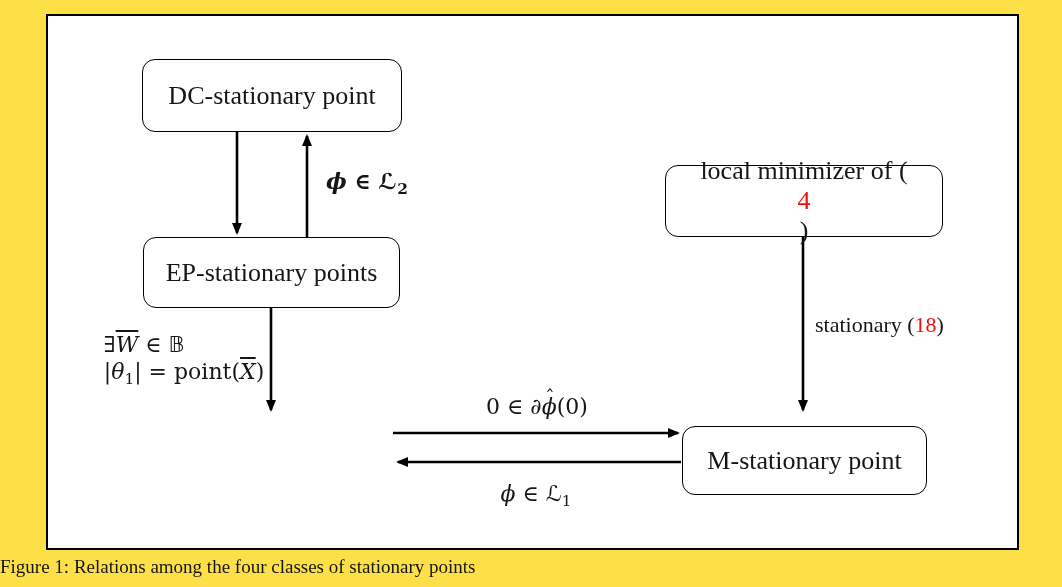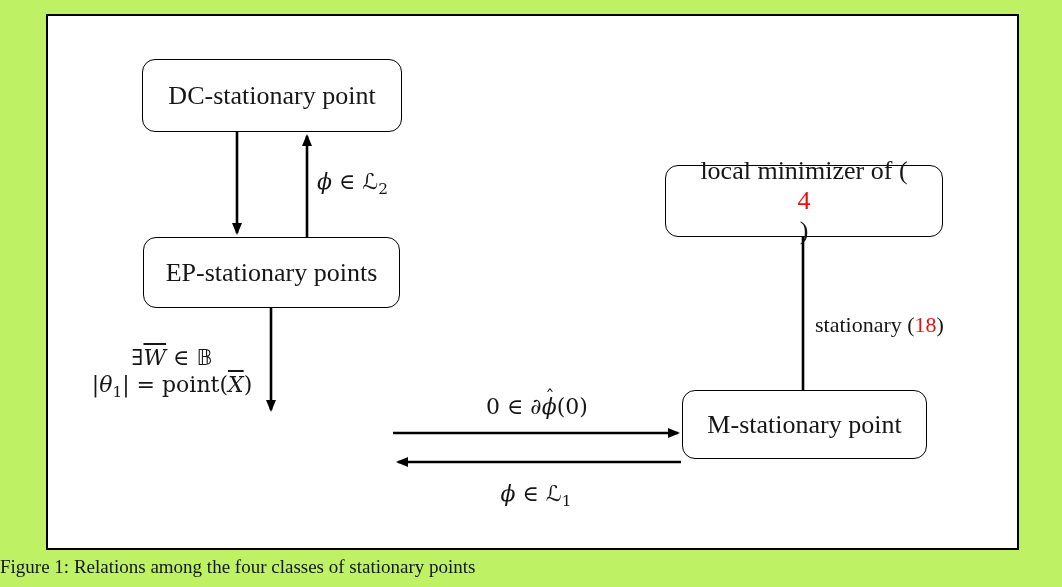--- a/index.html
+++ b/index.html
@@ -6,21 +6,21 @@
     --red_ref: #f20d0d;
     --ink: #161616;
   }
   html, body {
     margin: 0; padding: 0;
     background: #ffffff;
   }
   .page {
     position: relative;
     width: 1062px; height: 587px;
-    background: #bef264;
+    background: #fde047;
     font-family: "Liberation Serif", "DejaVu Serif", serif;
     color: var(--ink);
     overflow: hidden;
   }
   .frame {
     position: absolute;
     left: 46px; top: 14px;
     width: 973px; height: 536px;
     border: 2px solid #000;
     box-sizing: border-box;
@@ -37,32 +37,32 @@
     border: 1.5px solid #000;
     border-radius: 13px;
     box-sizing: border-box;
     font-size: 26px;
     white-space: nowrap;
     z-index: 2;
   }
   .node-dc { left: 142px; top: 59px;  width: 260px; height: 73px; }
   .node-ep { left: 143px; top: 237px; width: 257px; height: 71px; }
   .node-r  { left: 153px; top: 414px; width: 239px; height: 71px; }
-  .node-m  { left: 682px; top: 390px; width: 245px; height: 69px; }
+  .node-m  { left: 682px; top: 426px; width: 245px; height: 69px; }
   .node-lm { left: 665px; top: 165px; width: 278px; height: 72px; flex-direction: column; }
   .label {
     position: absolute;
     font-size: 22px;
     white-space: nowrap;
     z-index: 3;
   }
   .lbl-condition { left: 227px; top: 181px; transform: translate(-100%, -50%); }
-  .lbl-phi-l2    { left: 317px; top: 181px; transform: translateY(-50%); }
-  .lbl-exists    { left: 172px; top: 358px; transform: translate(-50%, -50%);
-                   text-align: center; line-height: 27px; margin-top: 13px; }
+  .lbl-phi-l2    { left: 326px; top: 181px; transform: translateY(-50%); font-weight: bold; }
+  .lbl-exists    { left: 184px; top: 358px; transform: translate(-50%, -50%);
+                   line-height: 27px; }
   .lbl-inclusion { left: 815px; top: 325px; transform: translateY(-50%); }
   .lbl-subdiff   { left: 537px; top: 406px; transform: translate(-50%, -50%); }
   .lbl-phi-l1    { left: 536px; top: 493px; transform: translate(-50%, -50%); }
   .caption {
     position: absolute;
     left: 0; right: 8px; top: 556px;
     text-align: left;
     font-size: 19px;
     z-index: 1;
   }

